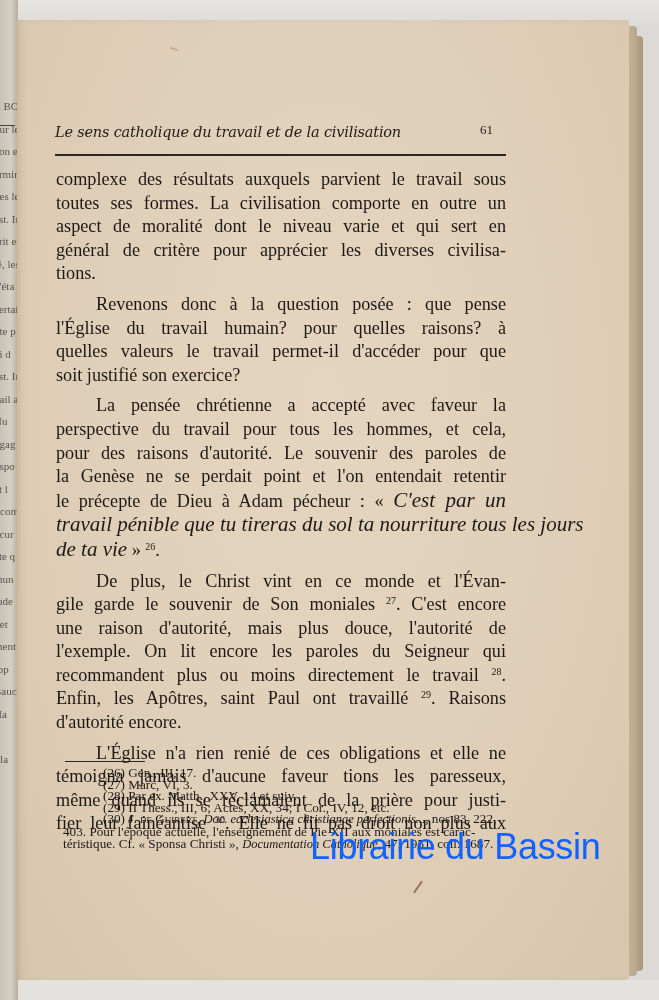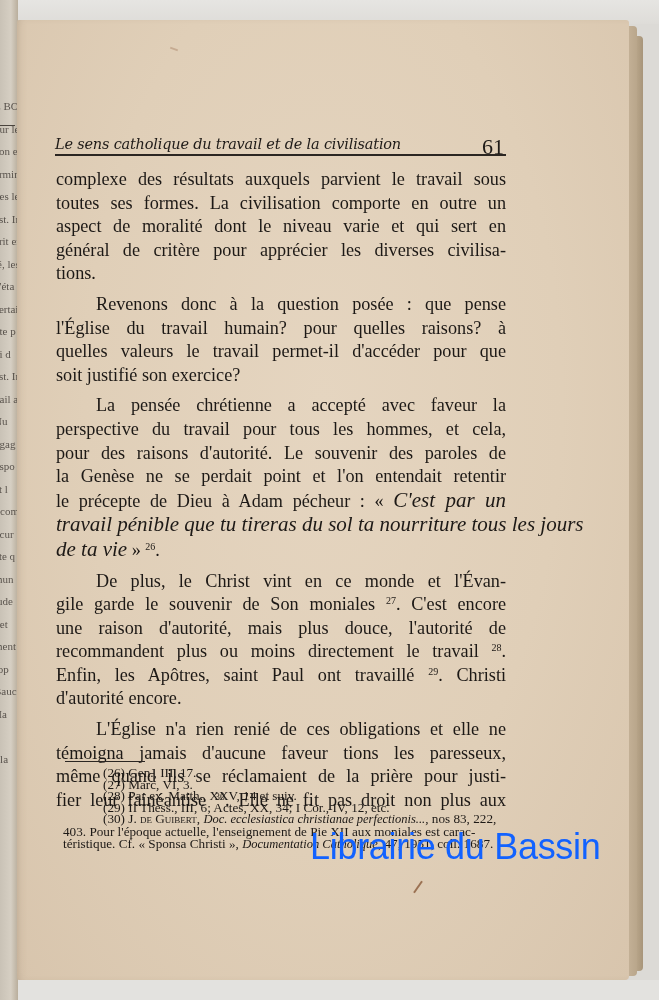--- a/index.html
+++ b/index.html
@@ -46,30 +46,30 @@
       background: linear-gradient(90deg, #c0ad91, #a8957a);
       border-radius: 0 4px 4px 0;
     }
     .page {
       position: absolute; left: 17px; top: 20px; width: 612px; height: 960px;
       background: radial-gradient(ellipse at 50% 40%, #e5d5c0 0%, #e0cfb8 55%, #d8c5ad 100%);
       border-radius: 2px 3px 4px 2px;
       box-shadow: inset 6px 0 10px -6px rgba(80,60,40,0.25);
     }
     .header {
-      position: absolute; left: 55px; top: 118px; width: 450px; height: 30px; margin-top: 12px;
+      position: absolute; left: 55px; top: 118px; width: 450px; height: 30px;
     }
     .running-title {
       position: absolute; left: 0; top: 6px;
       font-family: "DejaVu Serif", serif; font-style: italic;
       font-size: 14.5px; color: #1f1b18; letter-spacing: -0.2px;
     }
     .page-number {
-      position: absolute; right: 1px; top: 4px;
-      font-family: "Liberation Serif", serif; font-size: 22px; color: #1f1b18;
+      position: absolute; right: 12px; top: 4px;
+      font-family: "Liberation Serif", serif; font-size: 13px; color: #1f1b18;
     }
     .header-rule {
       position: absolute; left: 55px; top: 154px; width: 451px; height: 1.6px;
       background: #2b2622;
     }
     .body-text {
       position: absolute; left: 56px; top: 168px; width: 450px;
       font-family: "Liberation Serif", serif;
       font-size: 18.2px; line-height: 23.6px; color: #1d1916;
       text-align: justify;
@@ -183,22 +183,23 @@
     <span class="line">pour des raisons d'autorité. Le souvenir des paroles de</span>
     <span class="line">la Genèse ne se perdait point et l'on entendait retentir</span>
     <span class="line"><span>le précepte de Dieu à Adam pécheur : « </span><span class="it">C'est par un</span></span>
     <span class="line"><span class="it">travail pénible que tu tireras du sol ta nourriture tous les jours</span></span>
     <span class="line last"><span class="it">de ta vie</span><span> »</span>&nbsp;<sup>26</sup><span>.</span></span>
   </p>
   <p>
     <span class="line indent">De plus, le Christ vint en ce monde et l'Évan-</span>
     <span class="line"><span>gile garde le souvenir de Son moniales</span>&nbsp;<sup>27</sup><span>. C'est encore</span></span>
     <span class="line">une raison d'autorité, mais plus douce, l'autorité de</span>
+    <span class="line">l'exemple. On lit encore les paroles du Seigneur qui</span>
     <span class="line"><span>recommandent plus ou moins directement le travail</span>&nbsp;<sup>28</sup><span>.</span></span>
-    <span class="line"><span>Enfin, les Apôtres, saint Paul ont travaillé</span>&nbsp;<sup>29</sup><span>. Christi</span></span>
+    <span class="line"><span>Enfin, les Apôtres, saint Paul ont travaillé</span>&nbsp;<sup>29</sup><span>. Raisons</span></span>
     <span class="line last">d'autorité encore.</span>
   </p>
   <p>
     <span class="line indent">L'Église n'a rien renié de ces obligations et elle ne</span>
     <span class="line">témoigna jamais d'aucune faveur tions les paresseux,</span>
     <span class="line">même quand ils se réclamaient de la prière pour justi-</span>
     <span class="line"><span>fier leur fainéantise</span>&nbsp;<sup>30</sup><span>. Elle ne fit pas droit non plus aux</span></span>
   </p>
 </div>
 

